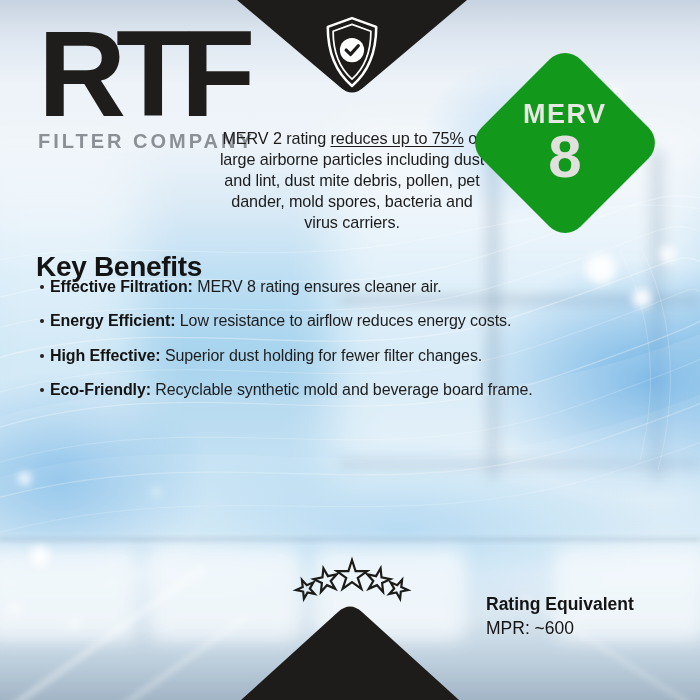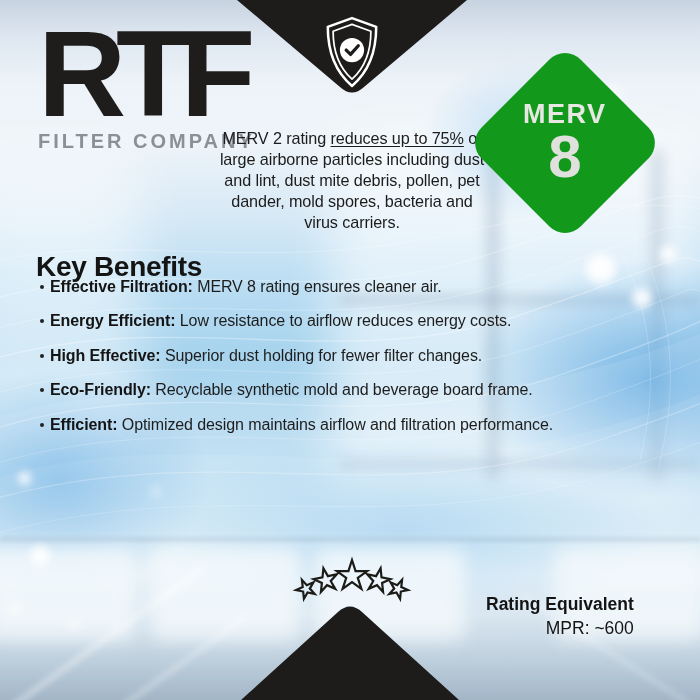--- a/index.html
+++ b/index.html
@@ -76,21 +76,21 @@
   ul.benefits{position:absolute;left:0;top:270px;width:694px;margin:0;padding:0;list-style:none;}
   ul.benefits li{position:relative;padding-left:50px;padding-right:2px;
                  font-size:16px;line-height:34.4px;color:#1d1d1d;letter-spacing:-0.1px;}
   ul.benefits li::before{content:"";position:absolute;left:40px;top:15px;width:4px;height:4px;
                  border-radius:50%;background:#222;}
   ul.benefits b{font-weight:700;color:#141414;}
 
   .stars{position:absolute;left:290px;top:556px;width:124px;height:48px;}
   .bottom-tri{position:absolute;left:238px;bottom:0;width:224px;height:104px;}
 
-  .rating{position:absolute;left:486px;top:592px;font-size:17.5px;line-height:24px;color:#141414;text-align:right;}
+  .rating{position:absolute;left:486px;top:592px;font-size:17.5px;line-height:24px;color:#141414;}
   .rating-title{font-weight:700;}
 </style>
 </head>
 <body>
 
 <div class="canvas">
 
   <div class="layer win-bright"></div>
   <div class="layer win-left"></div>
   <div class="layer bar-v1"></div>
@@ -161,21 +161,20 @@
       <div class="diamond-value">8</div>
     </div>
   </div>
 
   <h2 class="kb-title">Key Benefits</h2>
   <ul class="benefits">
     <li><b>Effective Filtration:</b><span> MERV 8 rating ensures cleaner air.</span></li>
     <li><b>Energy Efficient:</b><span> Low resistance to airflow reduces energy costs.</span></li>
     <li><b>High Effective:</b><span> Superior dust holding for fewer filter changes.</span></li>
     <li><b>Eco-Friendly:</b><span> Recyclable synthetic mold and beverage board frame.</span></li>
-    <li><b>Efficient:</b><span> Optimized design maintains airflow and filtration performance.</span></li>
   </ul>
 
   <svg class="stars" viewBox="0 0 124 48">
     <defs>
       <path id="star" d="M0,-1 L0.2234,-0.3074 L0.951,-0.309 L0.3614,0.1174 L0.588,0.809 L0,0.38 L-0.588,0.809 L-0.3614,0.1174 L-0.951,-0.309 L-0.2234,-0.3074 Z" fill="none" stroke="#1b1b18" stroke-width="2.2" vector-effect="non-scaling-stroke" stroke-linejoin="miter"></path>
     </defs>
     <use href="#star" transform="translate(62,20) scale(16)"></use>
     <use href="#star" transform="translate(36,24.5) scale(12.5) rotate(-12)"></use>
     <use href="#star" transform="translate(88,24.5) scale(12.5) rotate(12)"></use>
     <use href="#star" transform="translate(16,33) scale(10) rotate(-24)"></use>

